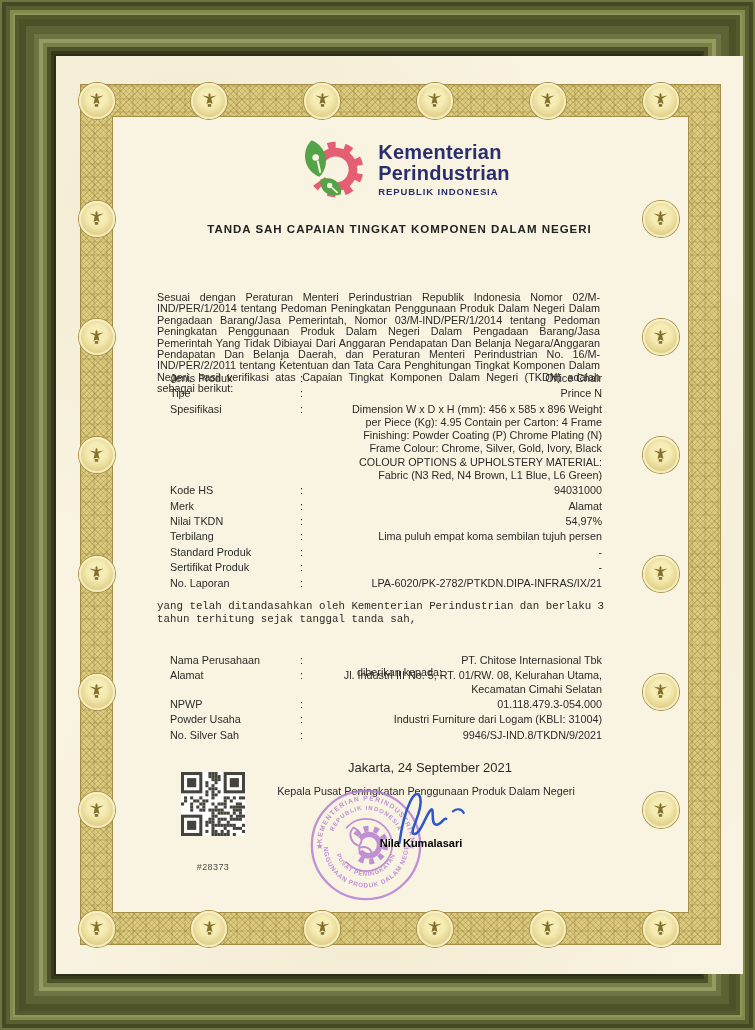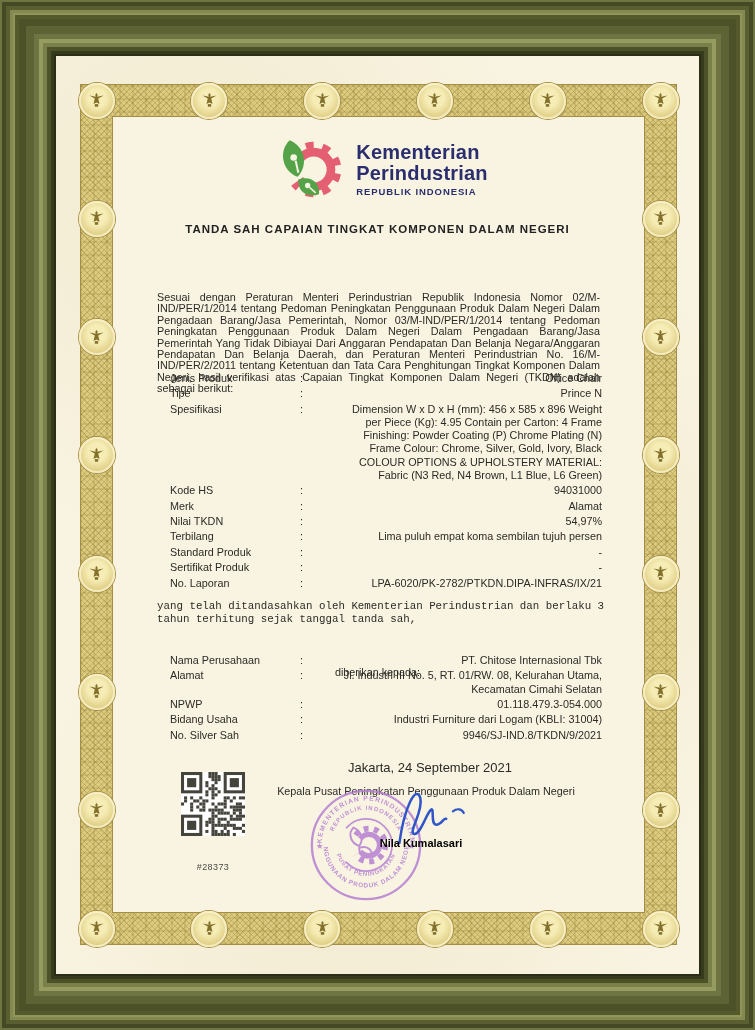--- a/index.html
+++ b/index.html
@@ -29,20 +29,21 @@
   }
   
   .paper{
     position:absolute;left:56px;top:56px;width:643px;height:918px;
     background-color:#f9f4e2;
     background-image:
       radial-gradient(circle at 20% 15%, rgba(233,224,190,.45), transparent 40%),
       radial-gradient(circle at 80% 55%, rgba(236,228,196,.40), transparent 45%),
       radial-gradient(circle at 45% 88%, rgba(231,221,185,.40), transparent 40%);
     z-index:1;
+    padding-left:44px;
   }
   
   .ring{
     position:absolute;left:24px;top:28px;right:22px;bottom:29px;z-index:1;
     background-color:#dccb7f;
     background-image:
       repeating-linear-gradient(45deg,  rgba(125,104,36,.25) 0 1px, rgba(0,0,0,0) 1px 4px),
       repeating-linear-gradient(-45deg, rgba(125,104,36,.25) 0 1px, rgba(0,0,0,0) 1px 4px),
       repeating-linear-gradient(90deg,  rgba(160,138,60,.22) 0 2px, rgba(0,0,0,0) 2px 13px),
       repeating-linear-gradient(0deg,   rgba(160,138,60,.22) 0 2px, rgba(0,0,0,0) 2px 13px);
@@ -338,21 +339,21 @@
           <span class="lbl">Alamat</span>
           <span class="col">:</span>
           <span class="val">Jl. Industri III No. 5, RT. 01/RW. 08, Kelurahan Utama, Kecamatan Cimahi Selatan</span>
         </div>
       <div class="row">
           <span class="lbl">NPWP</span>
           <span class="col">:</span>
           <span class="val">01.118.479.3-054.000</span>
         </div>
       <div class="row">
-          <span class="lbl">Bidang Usaha</span>
+          <span class="lbl">Powder Usaha</span>
           <span class="col">:</span>
           <span class="val">Industri Furniture dari Logam (KBLI: 31004)</span>
         </div>
       <div class="row">
           <span class="lbl">No. Silver Sah</span>
           <span class="col">:</span>
           <span class="val">9946/SJ-IND.8/TKDN/9/2021</span>
         </div>
     </div>
 

